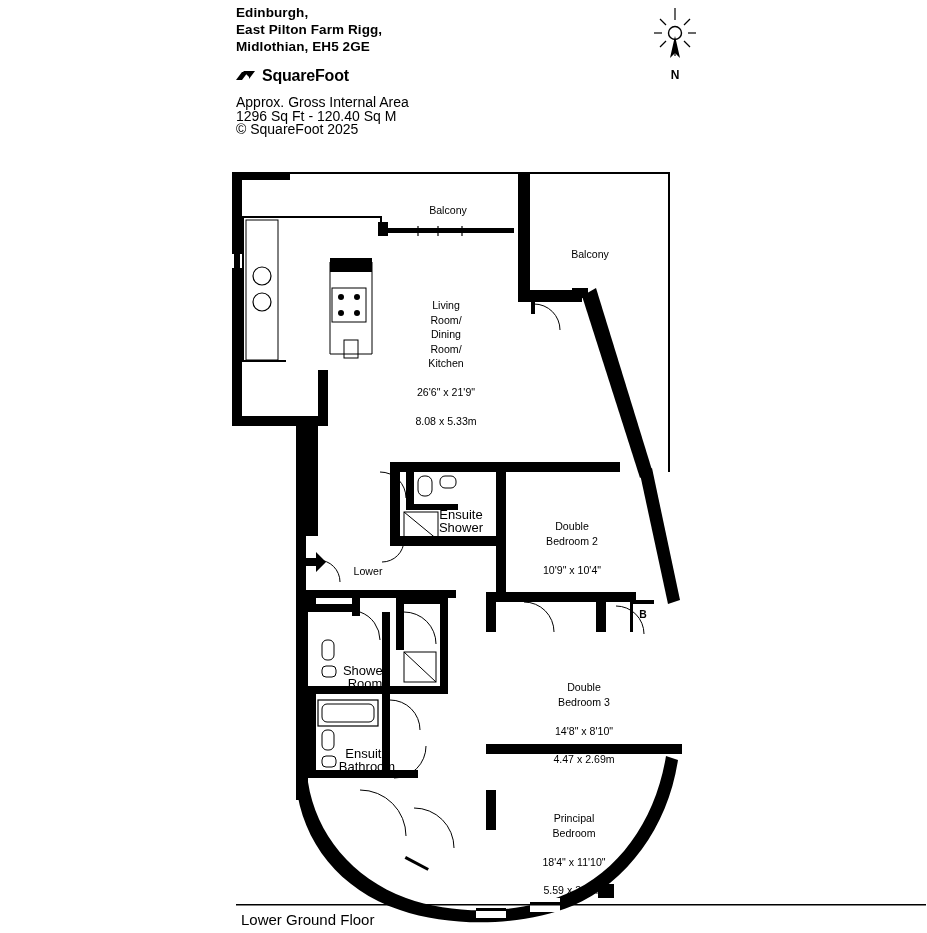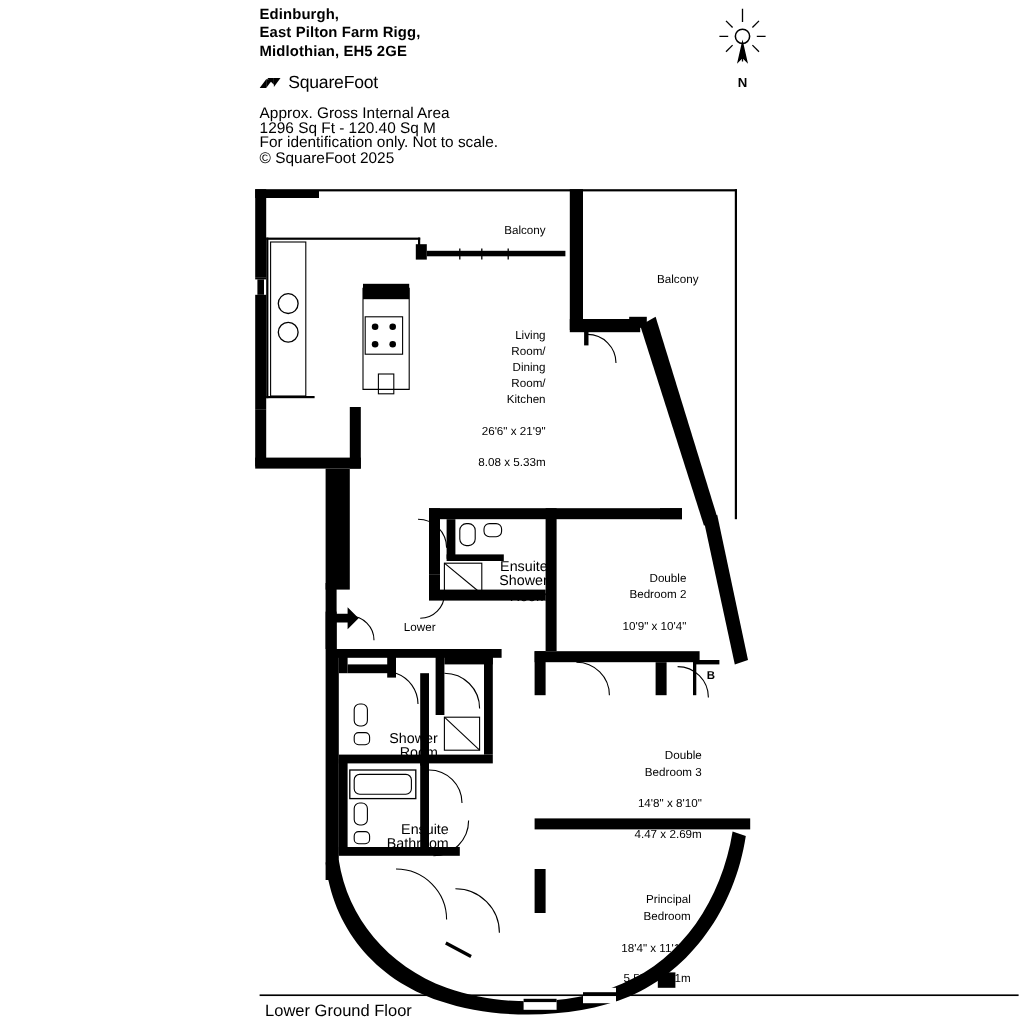--- a/index.html
+++ b/index.html
@@ -36,21 +36,21 @@
     gap: 6px;
     height: 22px;
   }
   #logo-mark {
     width: 20px;
     height: 20px;
     position: relative;
   }
   #logo-text {
     font-size: 16px;
-    font-weight: normal;
+    font-weight: bold;
     letter-spacing: -0.2px;
   }
   #meta-lines {
     margin-top: 9px;
     font-size: 14px;
     line-height: 13.6px;
   }
 
   
   #compass {
@@ -73,21 +73,21 @@
     left: 0;
     top: 0;
     width: 927px;
     height: 933px;
   }
   #plan-svg { display: block; }
 
   
   .rlabel {
     position: absolute;
-    text-align: right;
+    text-align: center;
     font-size: 10.6px;
     line-height: 14.4px;
     color: #000;
     white-space: pre-line;
   }
   .rlabel.small { font-size: 13px; line-height: 13.6px; }
 
   #label-living     { left: 396px; top: 284px; width: 100px; }
   #label-balcony-1  { left: 400px; top: 189px; width: 96px; }
   #label-balcony-2  { left: 545px; top: 233px; width: 90px; }
@@ -124,21 +124,20 @@
         <polygon points="7,5 13,5 13,11" fill="#000"></polygon>
         <polygon points="13,5 19,5 13,13" fill="#000"></polygon>
       </svg>
     </span>
     <span id="logo-text">SquareFoot</span>
   </div>
 
   <div id="meta-lines">
     <div>Approx. Gross Internal Area</div>
     <div>1296 Sq Ft  -  120.40 Sq M</div>
-    <div>For identification only. Not to scale.</div>
     <div>© SquareFoot 2025</div>
   </div>
 </div>
 
 <div class="abs" id="compass">
   <svg width="70" height="70" viewBox="0 0 70 70">
 
     <g stroke="#000" stroke-width="1.2">
       <line x1="35" y1="2" x2="35" y2="14"></line>
       <line x1="35" y1="40" x2="35" y2="50"></line>

